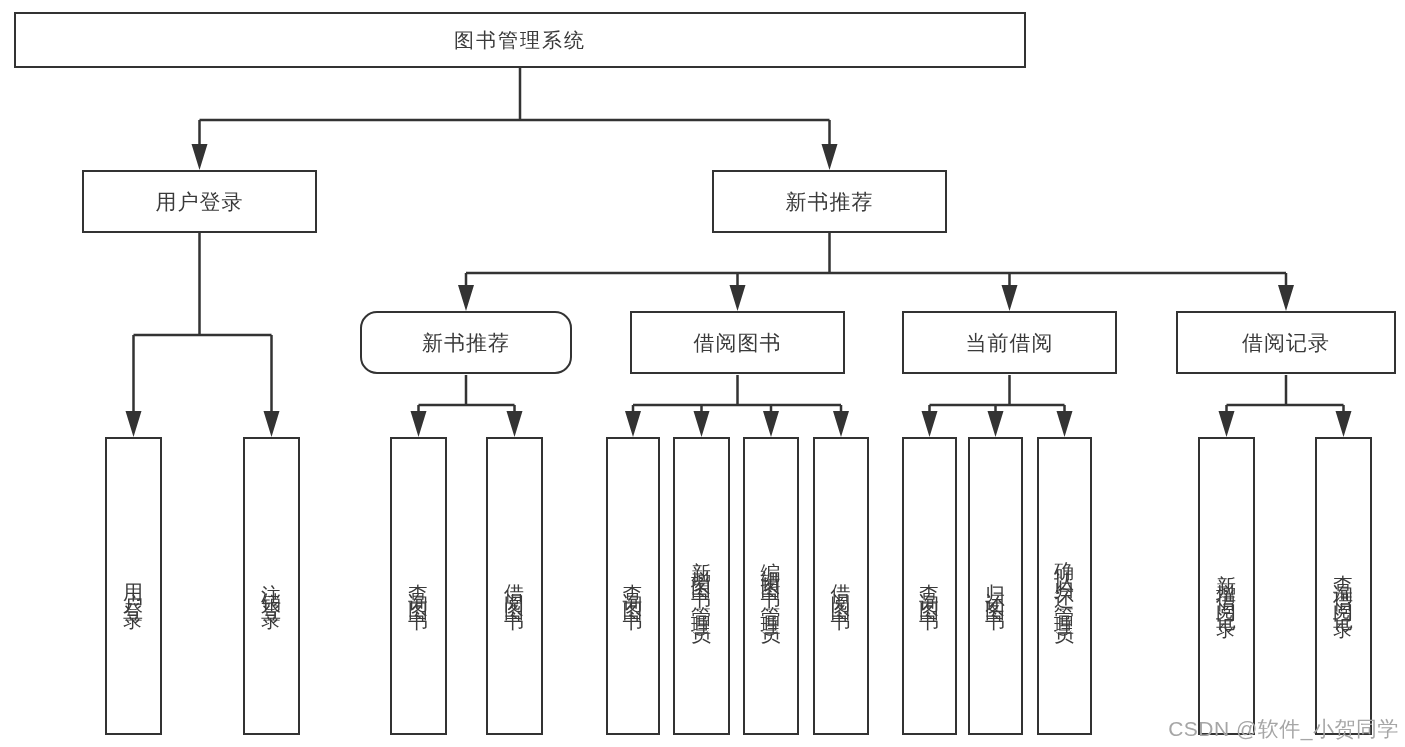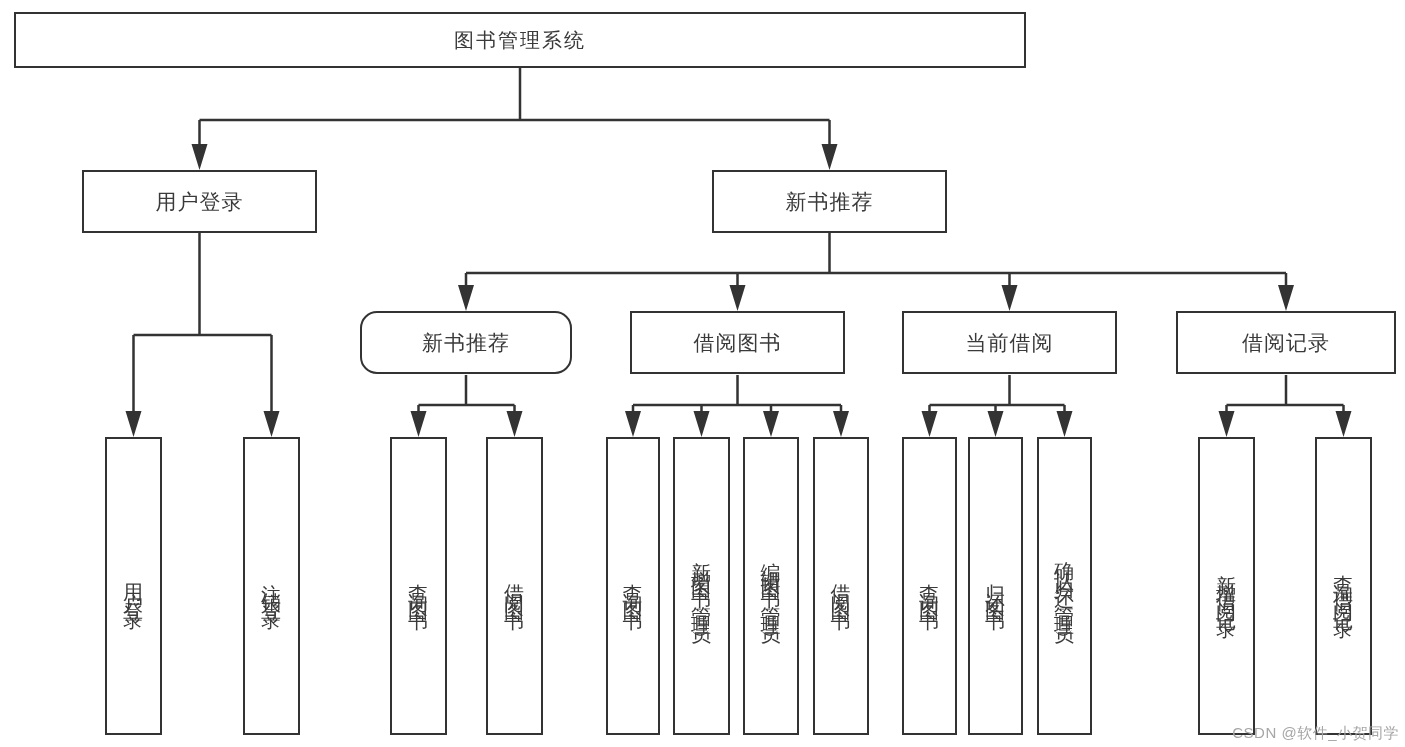--- a/index.html
+++ b/index.html
@@ -42,21 +42,21 @@
     writing-mode: vertical-rl;
     text-orientation: mixed;
     letter-spacing: 9px;
     line-height: 1;
     padding: 6px 0;
   }
   .watermark {
     position: absolute;
     right: 5px;
     bottom: 4px;
-    font-size: 15px;
+    font-size: 21px;
     color: #a6a6a6;
     letter-spacing: 0.5px;
     z-index: 10;
     white-space: nowrap;
   }
 </style>
 </head>
 <body>
 
 <div class="canvas">

